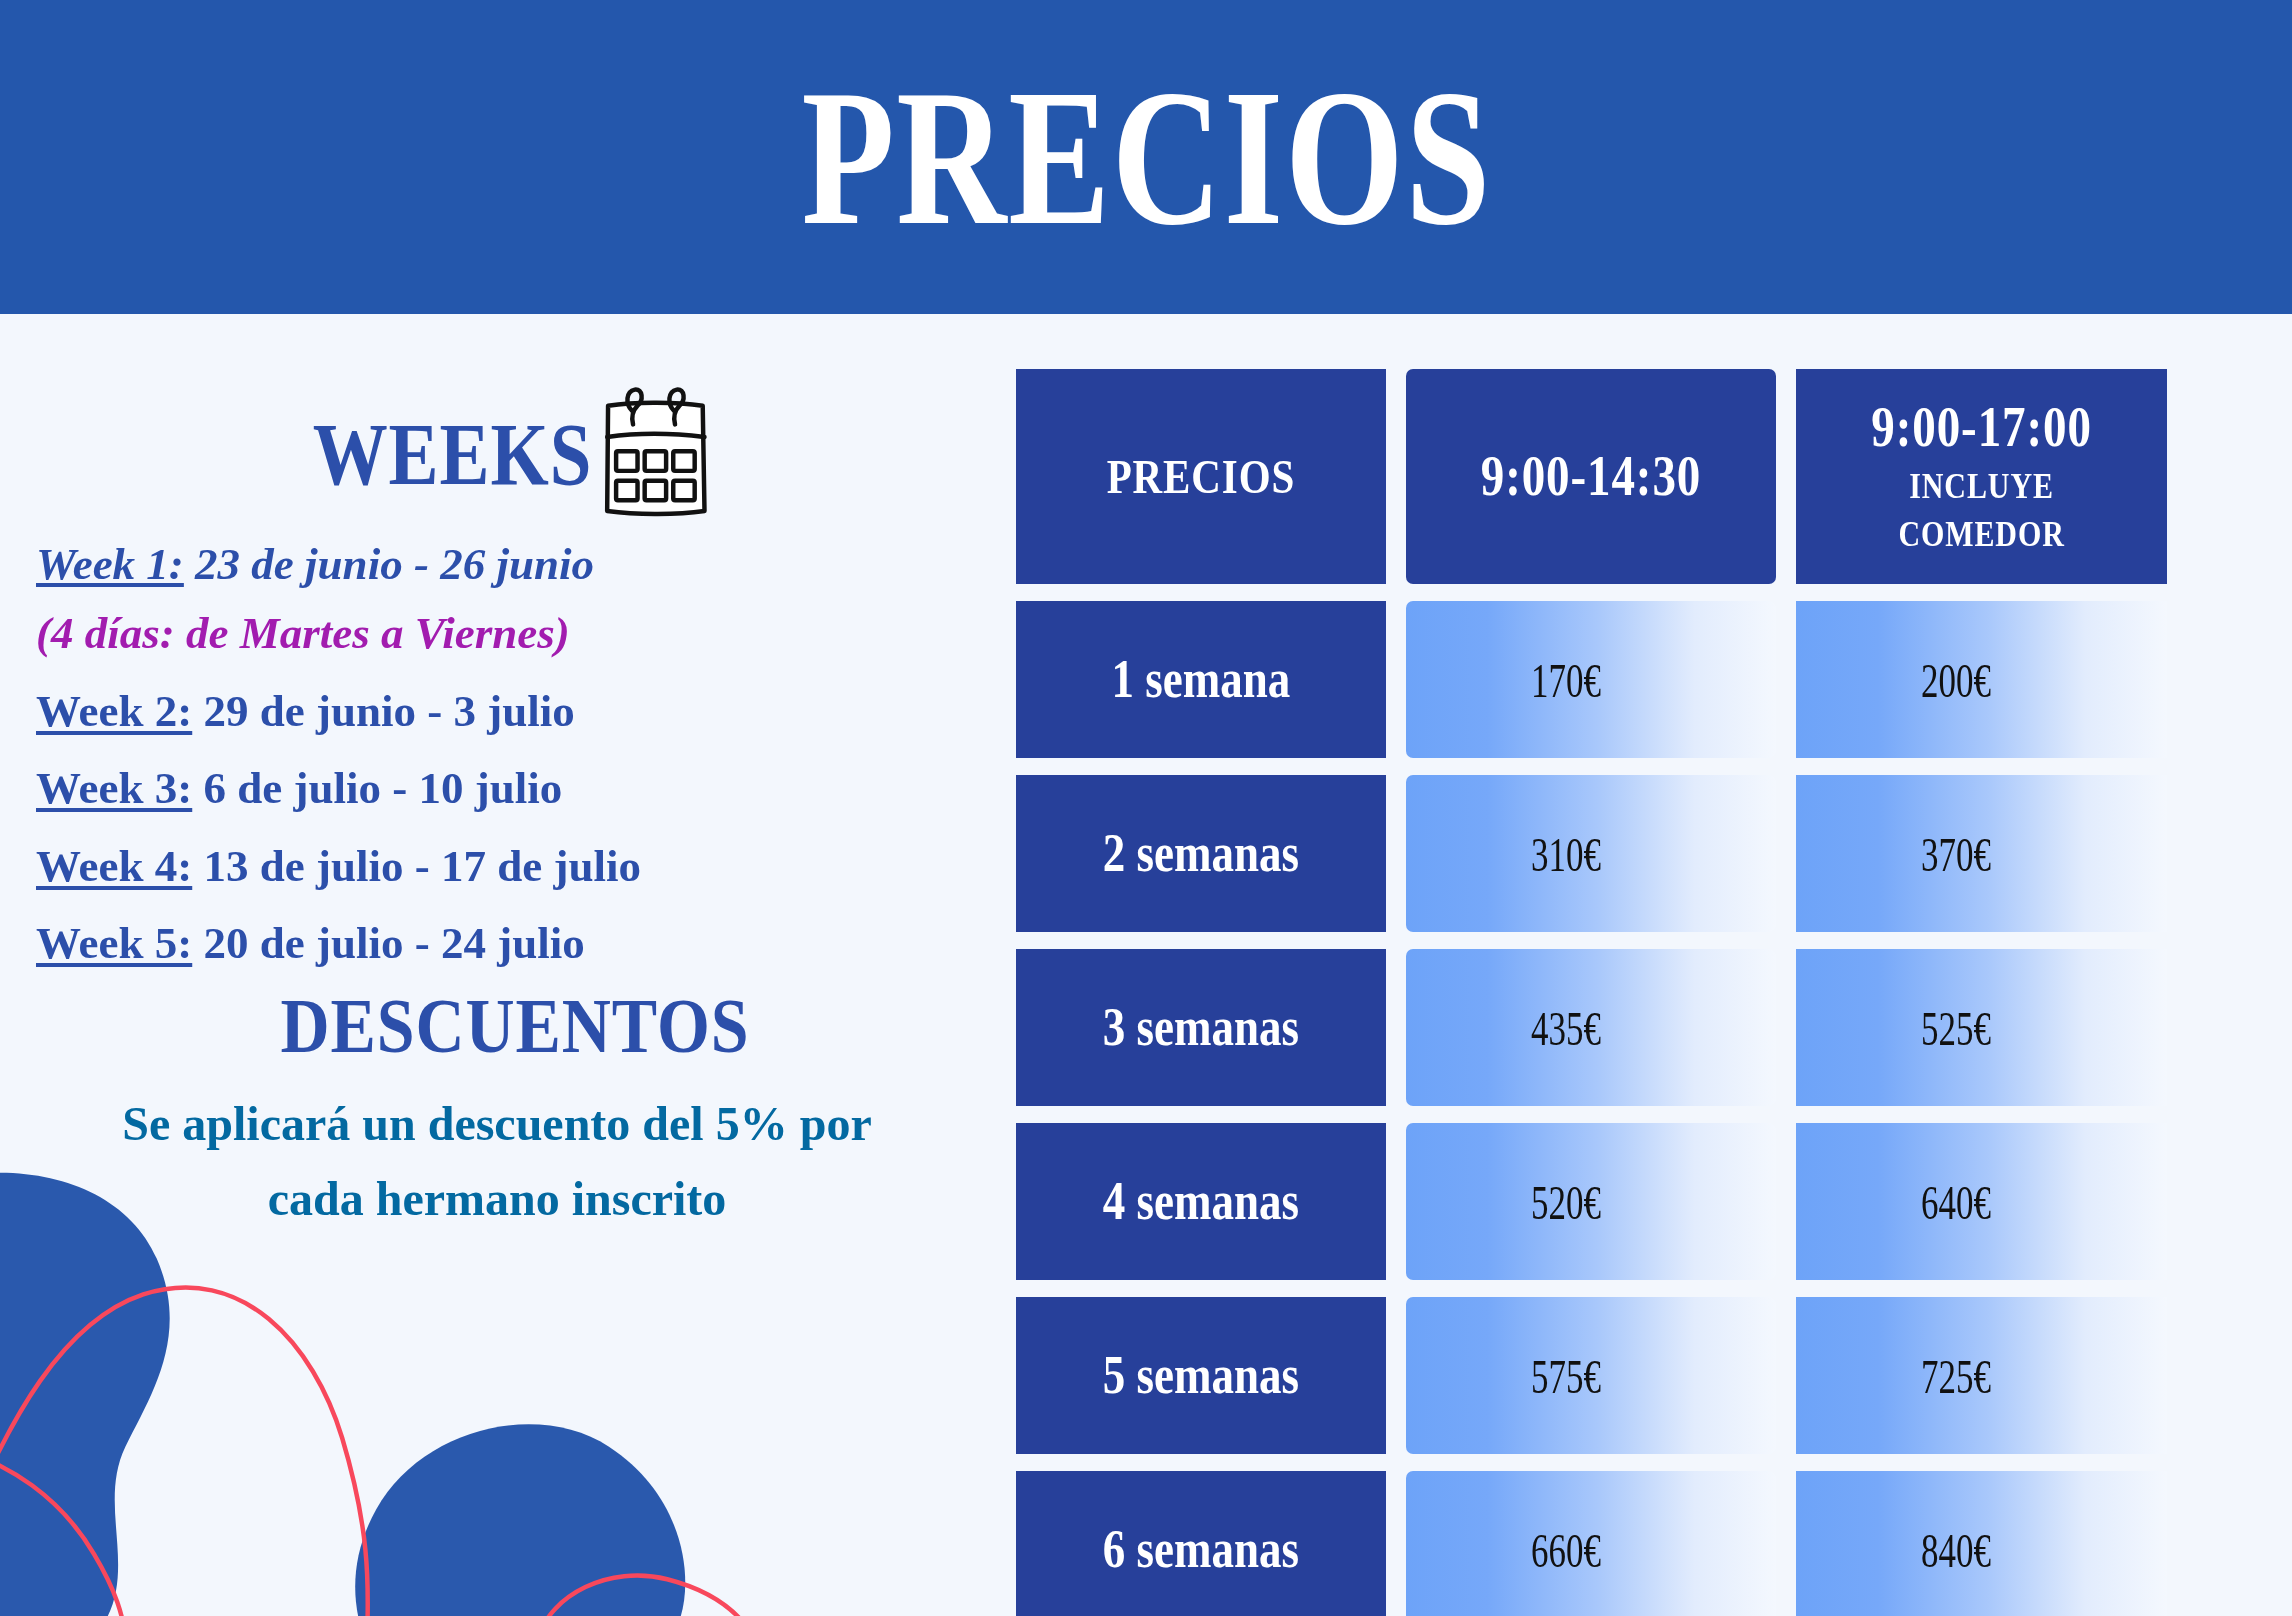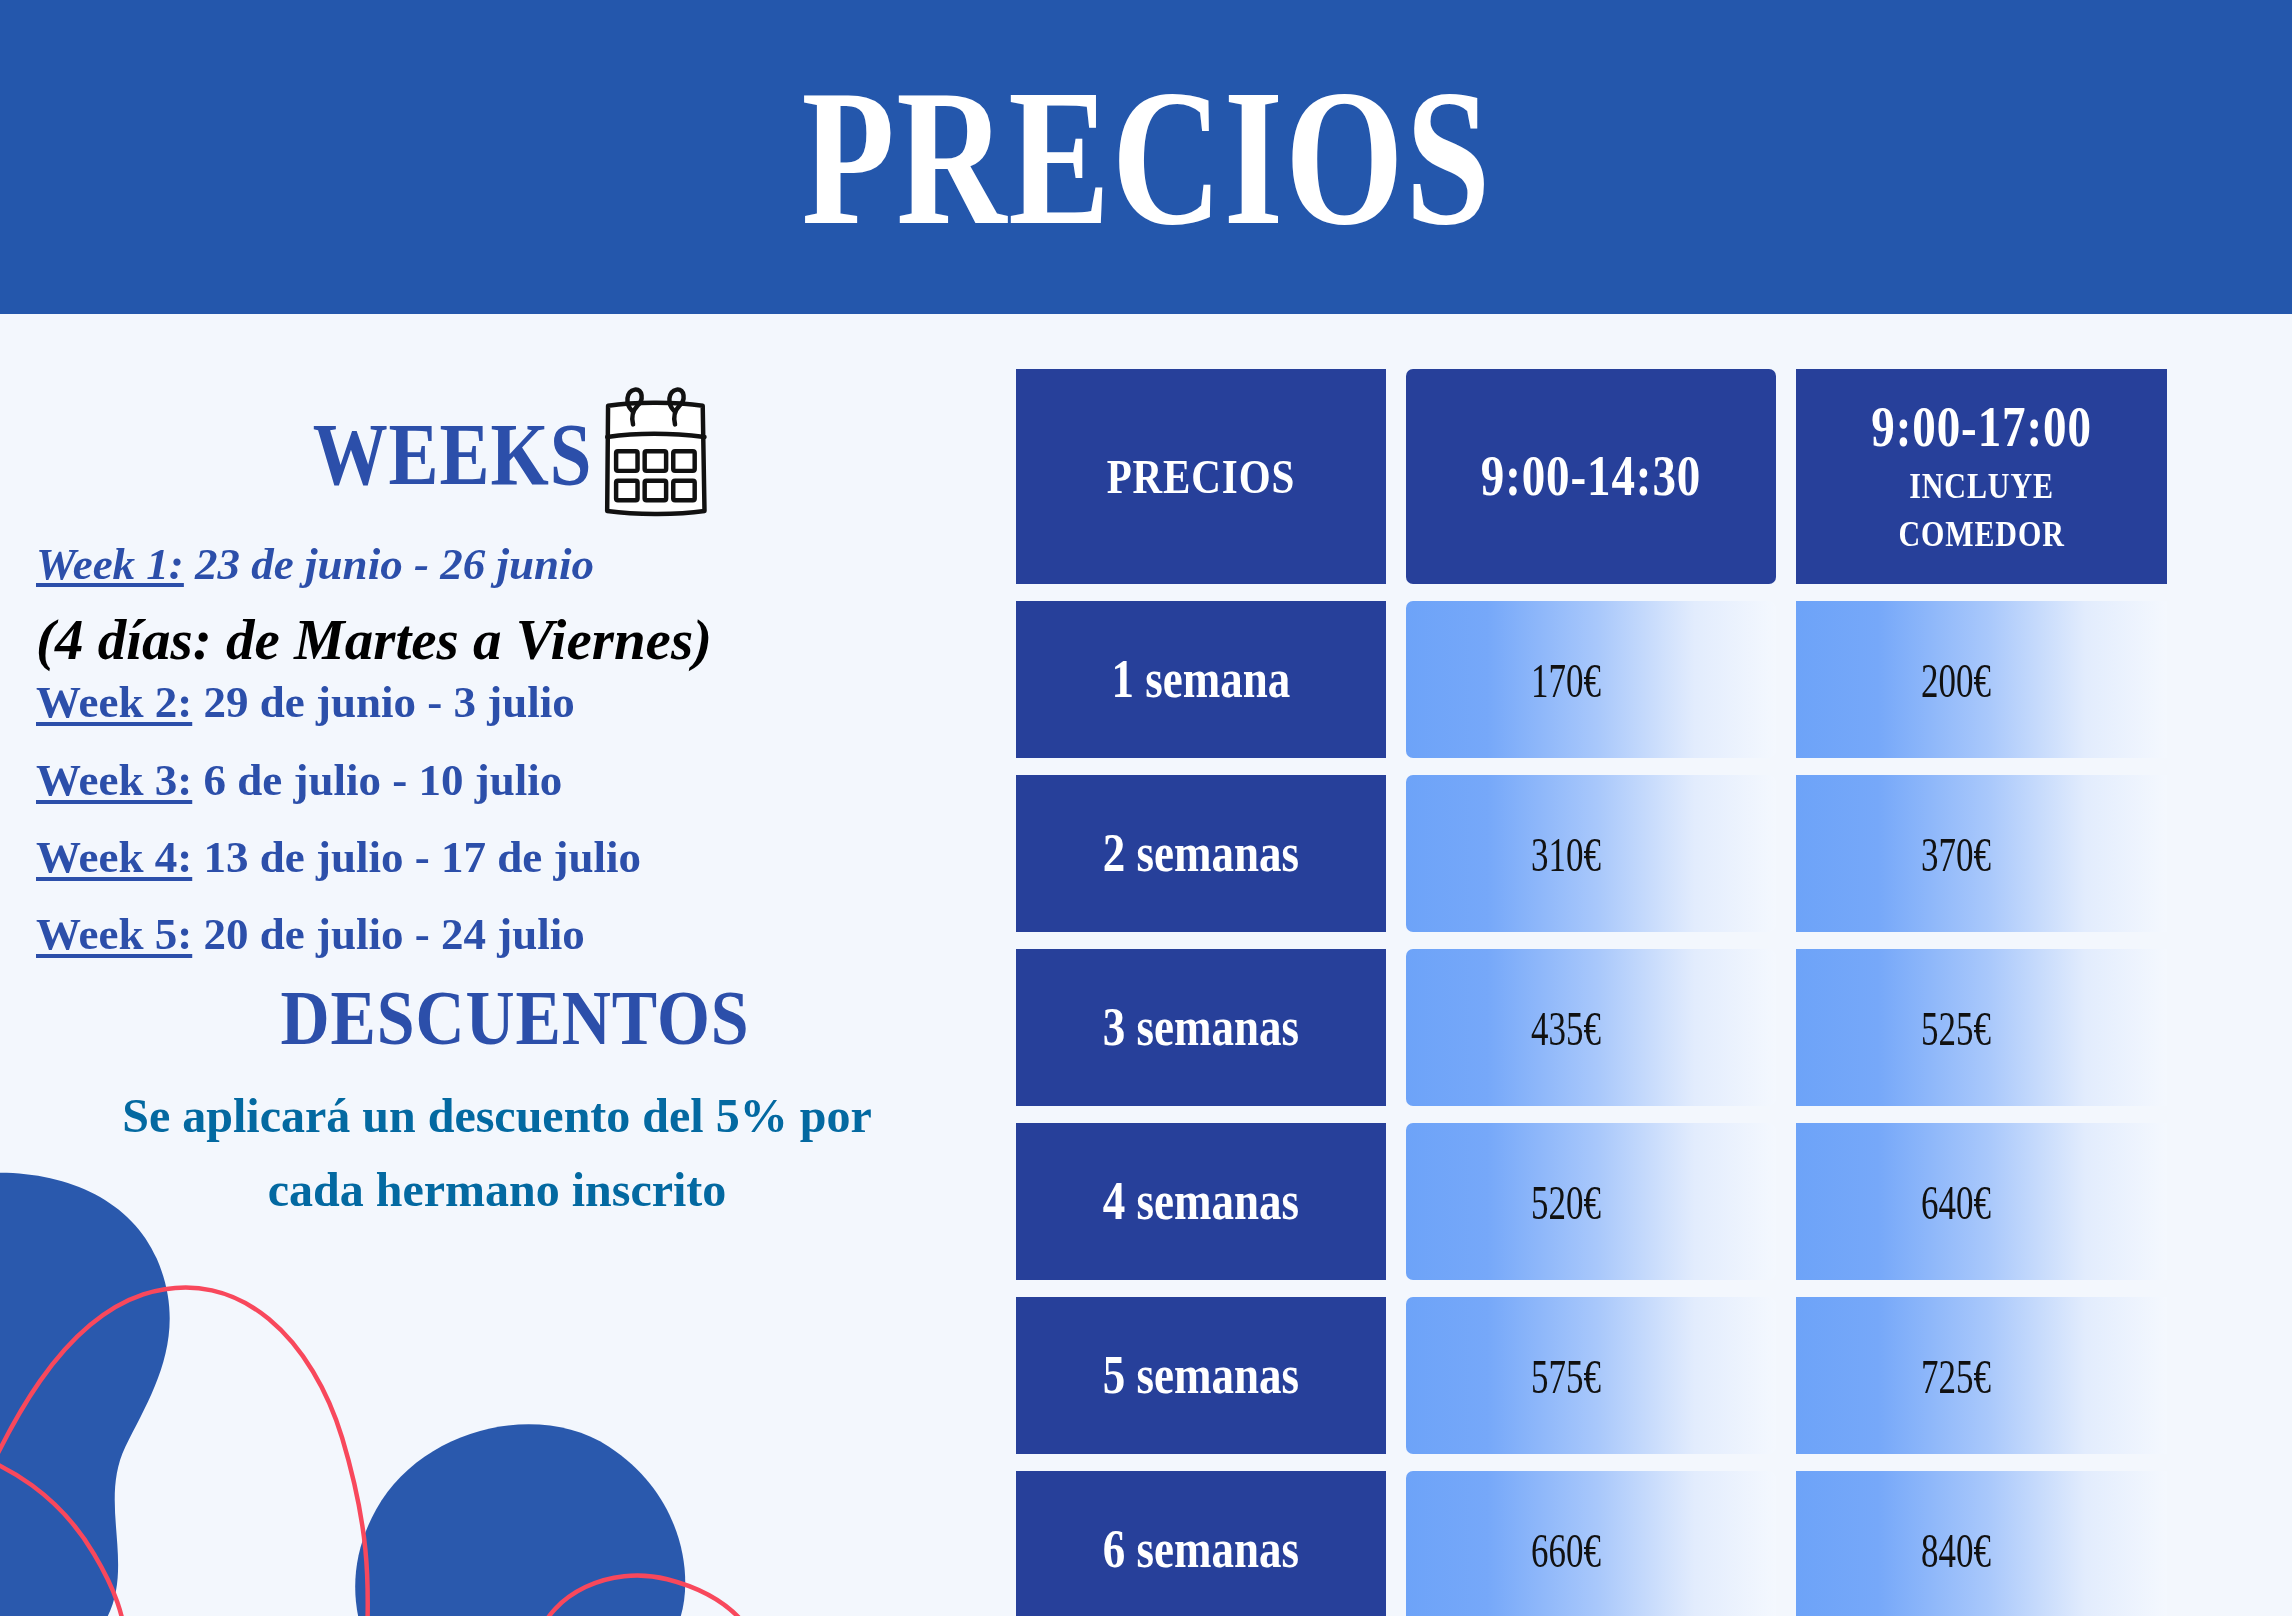--- a/index.html
+++ b/index.html
@@ -77,25 +77,26 @@
     font-weight: 700;
     font-size: 45px;
     line-height: 1.28;
     margin-bottom: 19.7px;
     white-space: nowrap;
   }
   .week-item.w1 { font-style: italic; margin-bottom: 12.5px; }
   .week-item.w1 .wlabel { text-decoration: underline; text-underline-offset: 3.6px; font-style: italic; }
   .week-item .wlabel { text-decoration: underline; text-underline-offset: 4.5px; }
   .week1-sub {
-    color: #000000;
+    color: #a21caf;
     font-weight: 700;
     font-style: italic;
-    font-size: 57px;
+    font-size: 45px;
     line-height: 1.2;
+    margin-bottom: 23px;
     white-space: nowrap;
   }
 
   .desc-title {
     text-align: center;
     color: #2c4faa;
     font-weight: 700;
     font-size: 68px;
     line-height: 1;
     letter-spacing: 0.9px;

